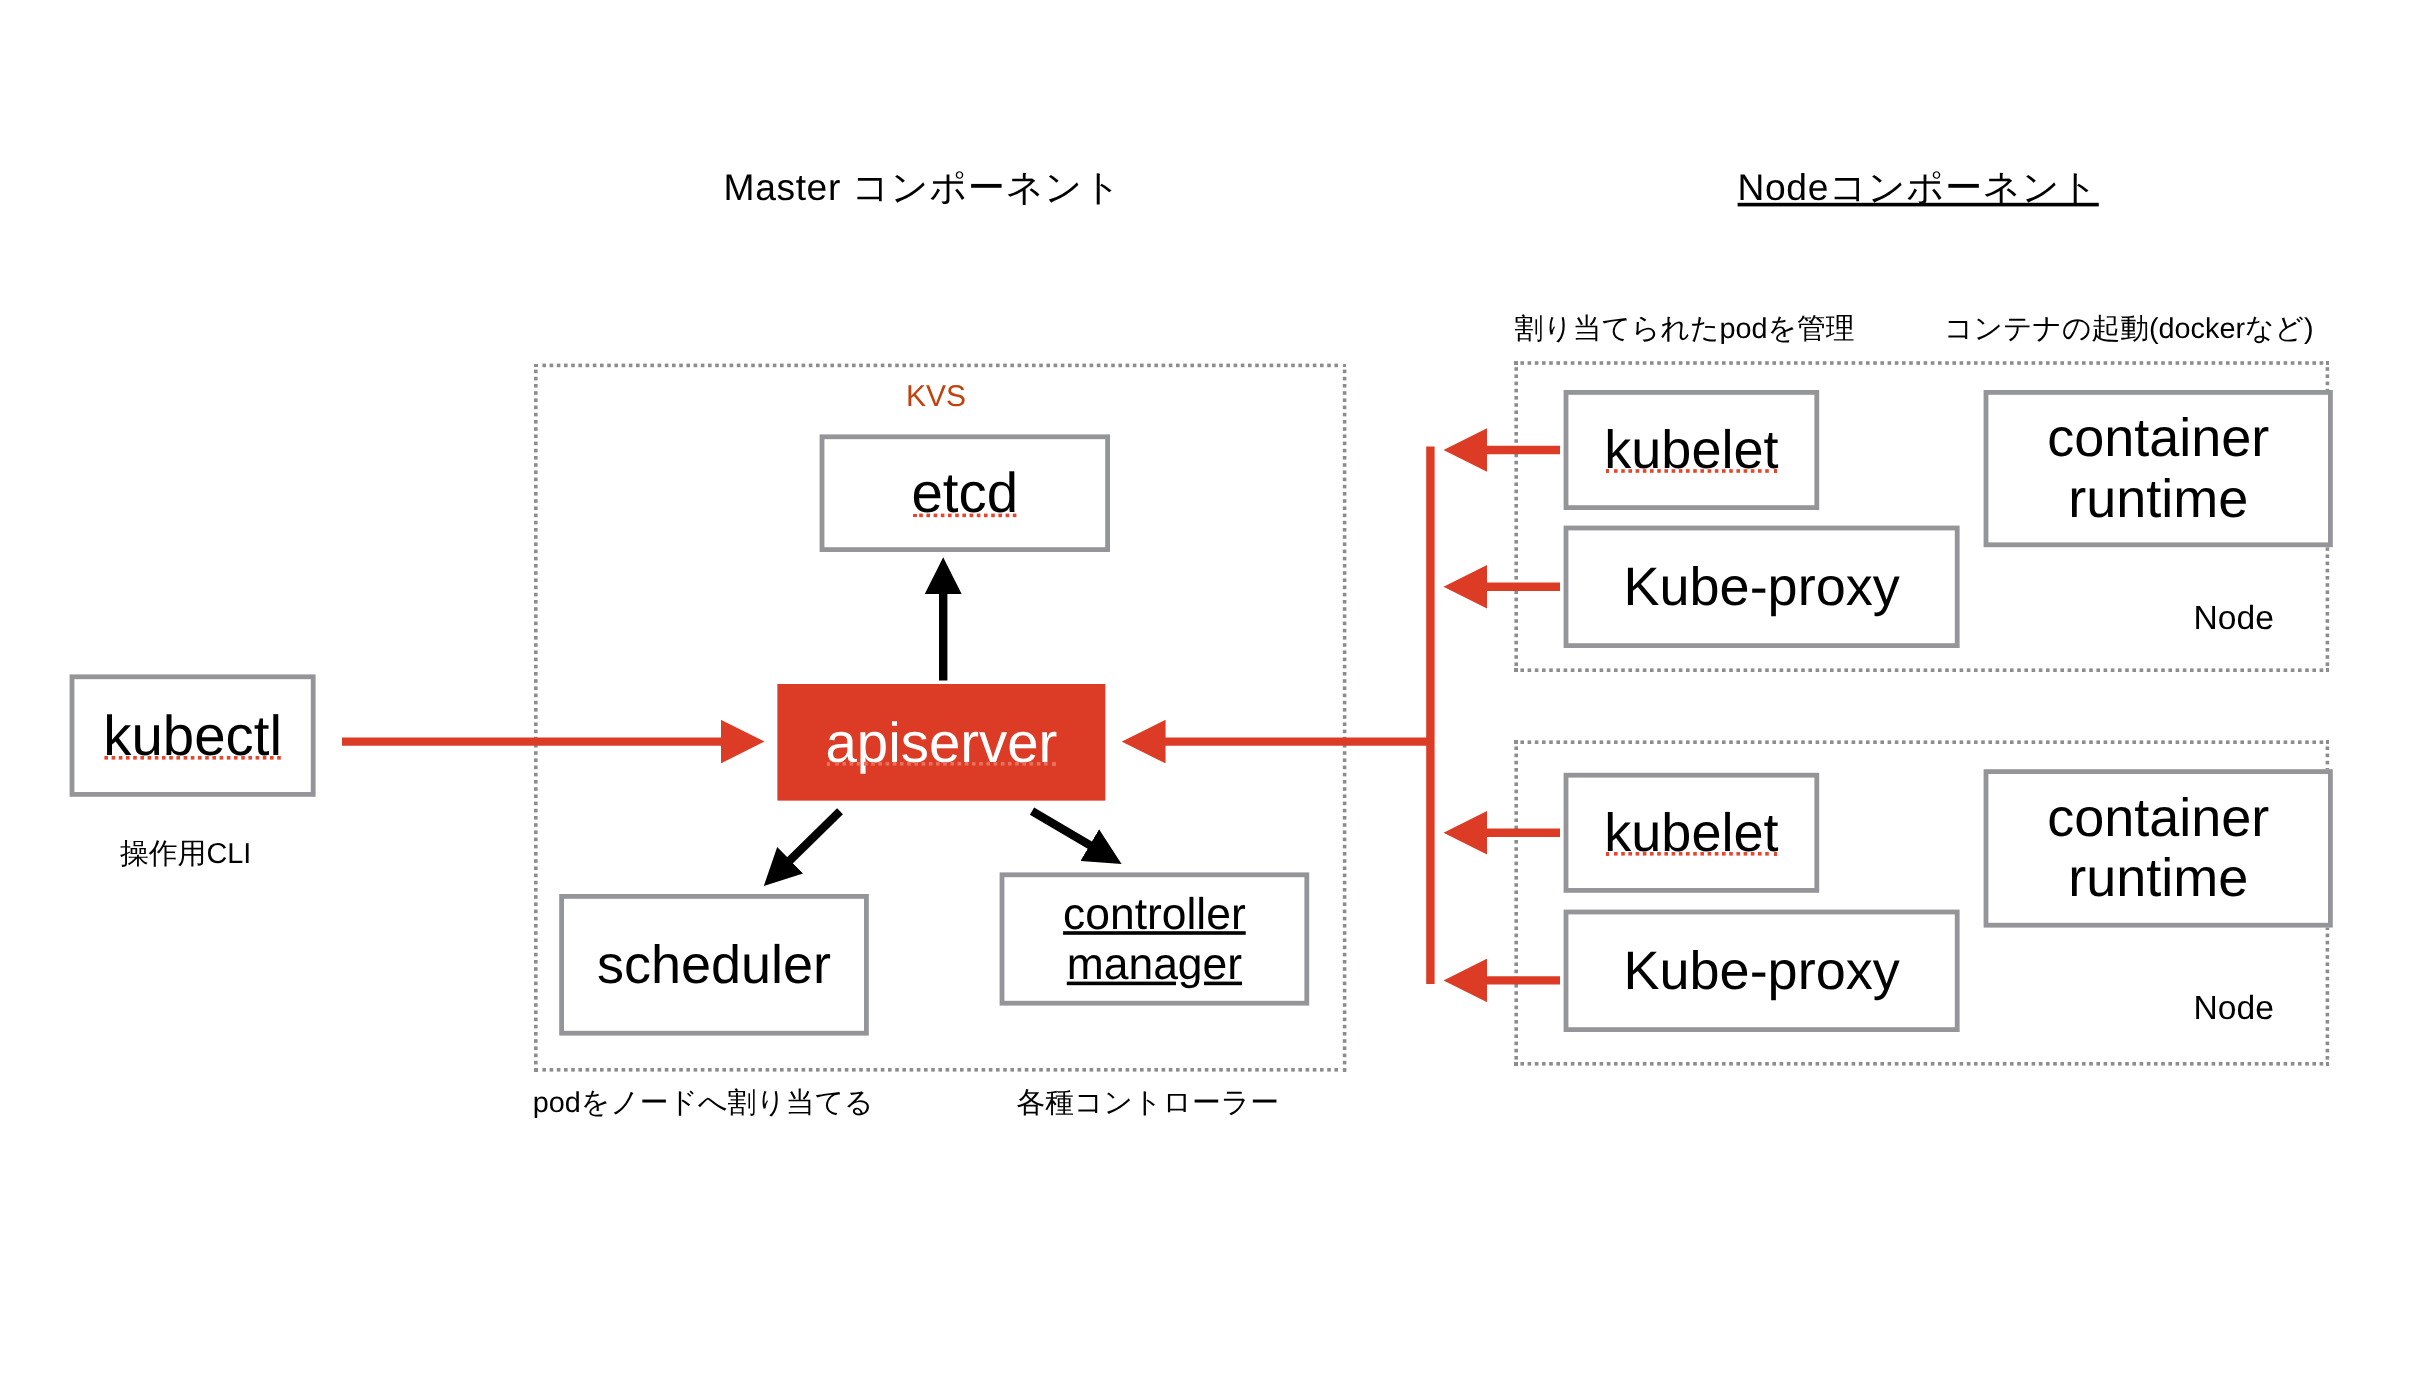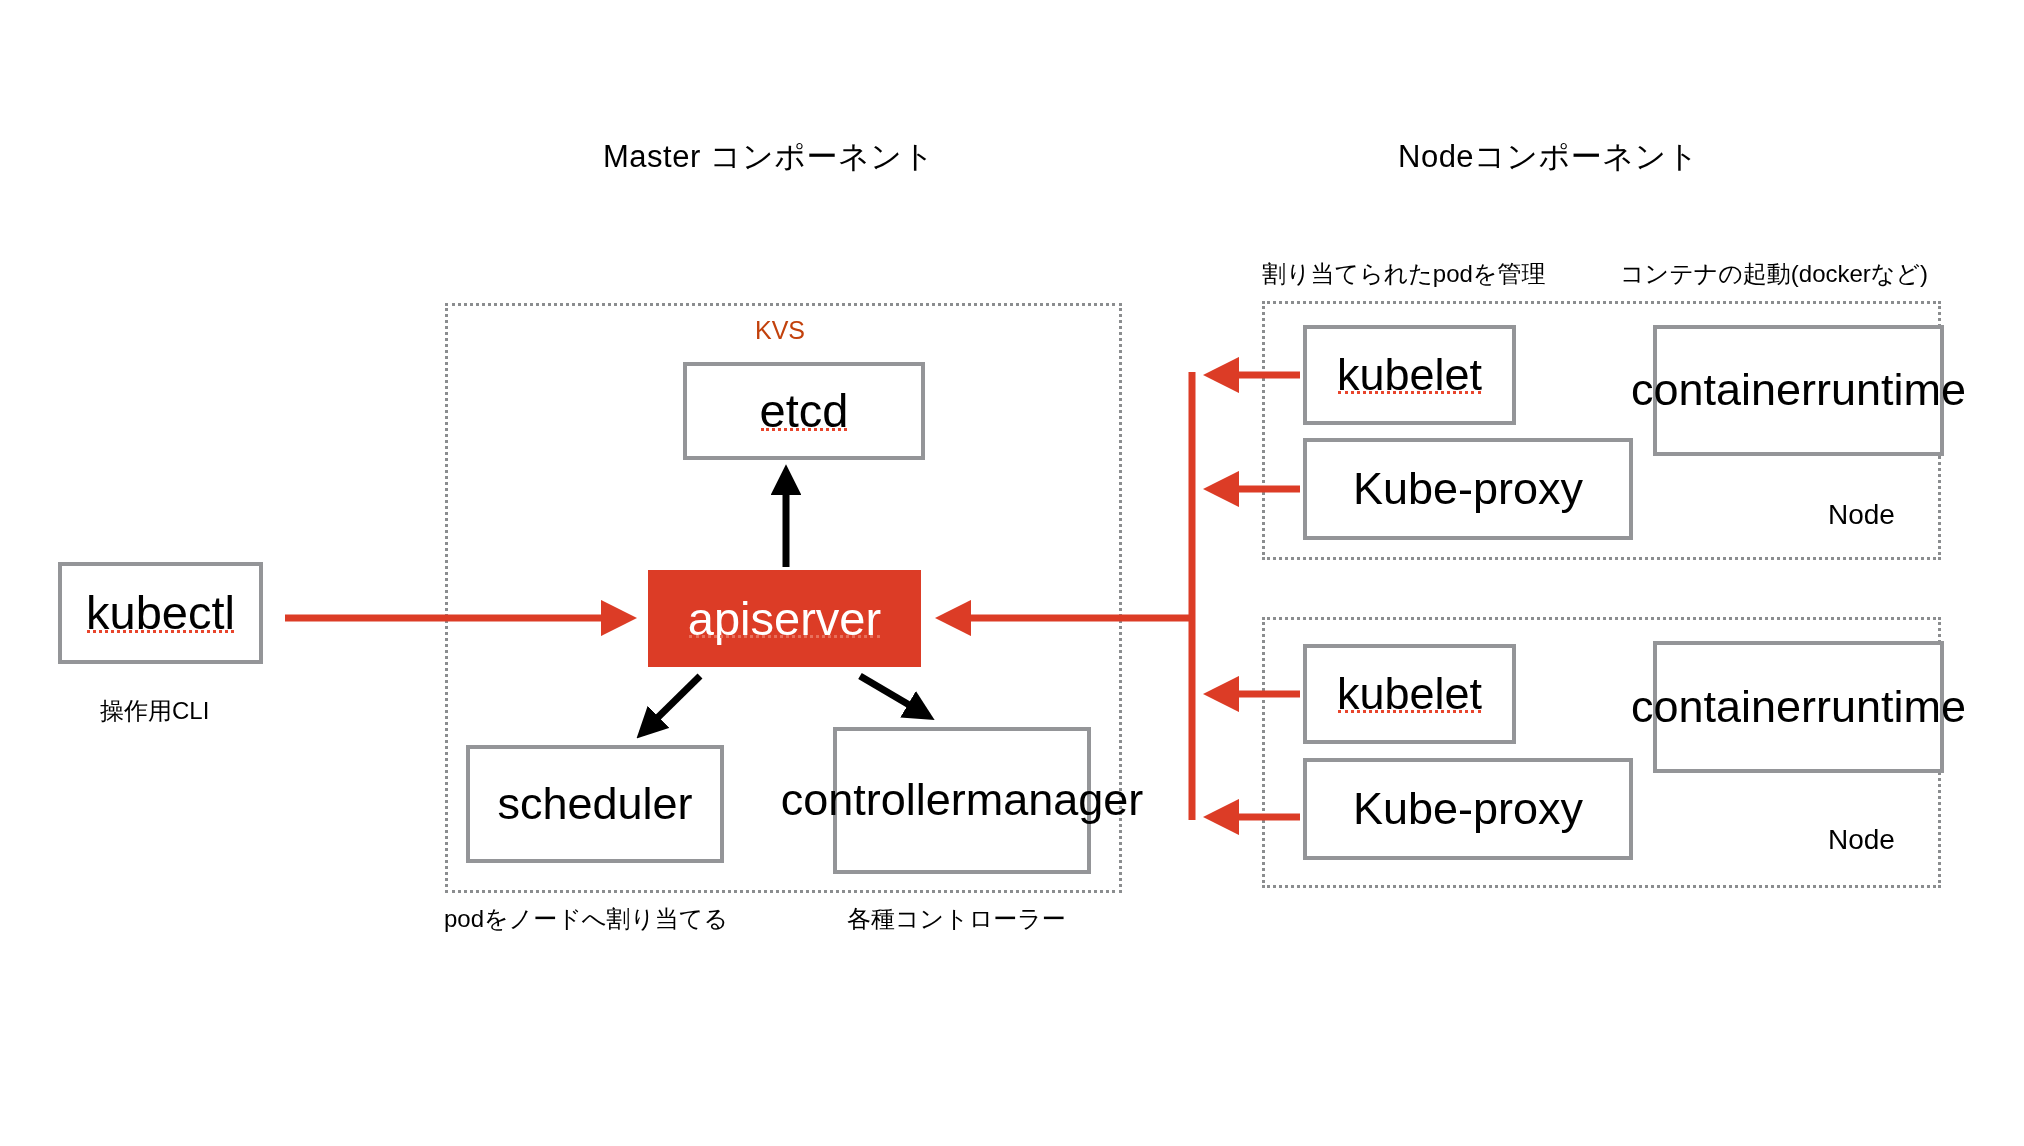--- a/index.html
+++ b/index.html
@@ -49,21 +49,21 @@
     line-height: 1.05;
     white-space: nowrap;
   }
   .comp-box.accent {
     background: #dc3c26;
     border-color: #dc3c26;
     color: #ffffff;
   }
   .comp-box .two-line {
     display: flex;
-    flex-direction: row;
+    flex-direction: column;
     align-items: center;
     justify-content: center;
     line-height: 1.12;
   }
 
   
   .sp {
     position: relative;
     display: inline-block;
   }
@@ -107,21 +107,21 @@
     pointer-events: none;
   }
 </style>
 </head>
 <body>
 
 <div id="canvas">
 
   <div class="section-title" style="left:603px; top:136px;">Master コンポーネント</div>
 
-  <div class="section-title" style="left:1398px; top:136px;">Nodeコンポーネント</div>
+  <div class="section-title" style="left:1448px; top:136px;text-decoration:underline;">Nodeコンポーネント</div>
 
   <div class="caption" style="left:1262px; top:258px;">割り当てられたpodを管理</div>
 
   <div class="caption" style="left:1620px; top:258px;">コンテナの起動(dockerなど)</div>
 
   <div class="group-box" style="left:445px; top:303px; width:677px; height:590px;"></div>
 
   <div class="kvs-tag" style="left:755px; top:316px;">KVS</div>
 
   <div class="comp-box" style="left:683px; top:362px; width:242px; height:98px; font-size:47px;">
@@ -129,21 +129,21 @@
   </div>
 
   <div class="comp-box accent" style="left:648px; top:570px; width:273px; height:97px; font-size:47px;">
     <span class="sp">apiserver</span>
   </div>
 
   <div class="comp-box" style="left:466px; top:745px; width:258px; height:118px; font-size:45px;">
     <span>scheduler</span>
   </div>
 
-  <div class="comp-box" style="left:833px; top:727px; width:258px; height:147px; font-size:45px;">
+  <div class="comp-box" style="left:833px; top:727px; width:258px; height:111px; font-size:37px;text-decoration:underline;">
     <span class="two-line">
       <span>controller</span>
       <span>manager</span>
     </span>
   </div>
 
   <div class="caption" style="left:444px; top:903px;">podをノードへ割り当てる</div>
 
   <div class="caption" style="left:847px; top:903px;">各種コントローラー</div>
 

